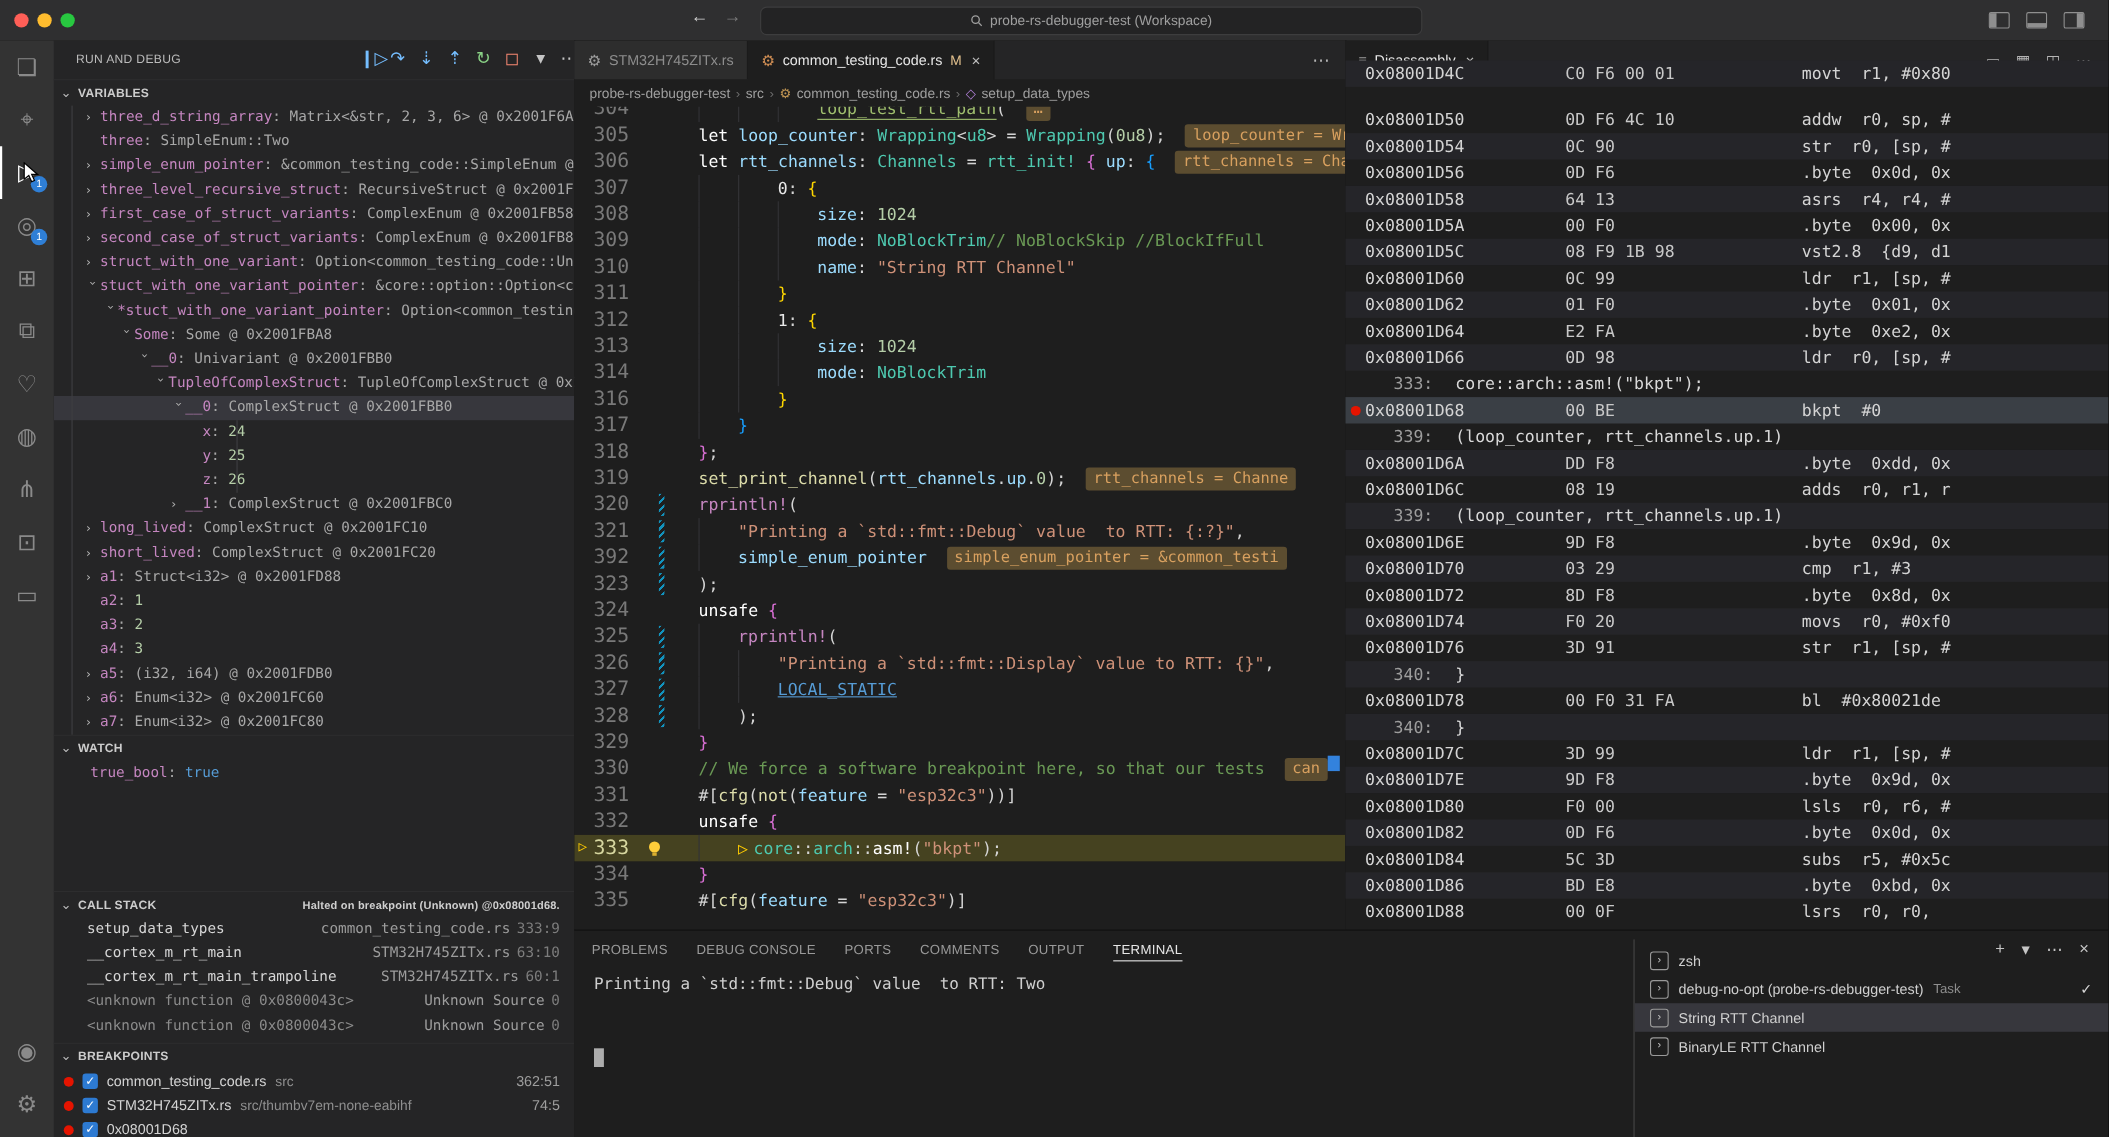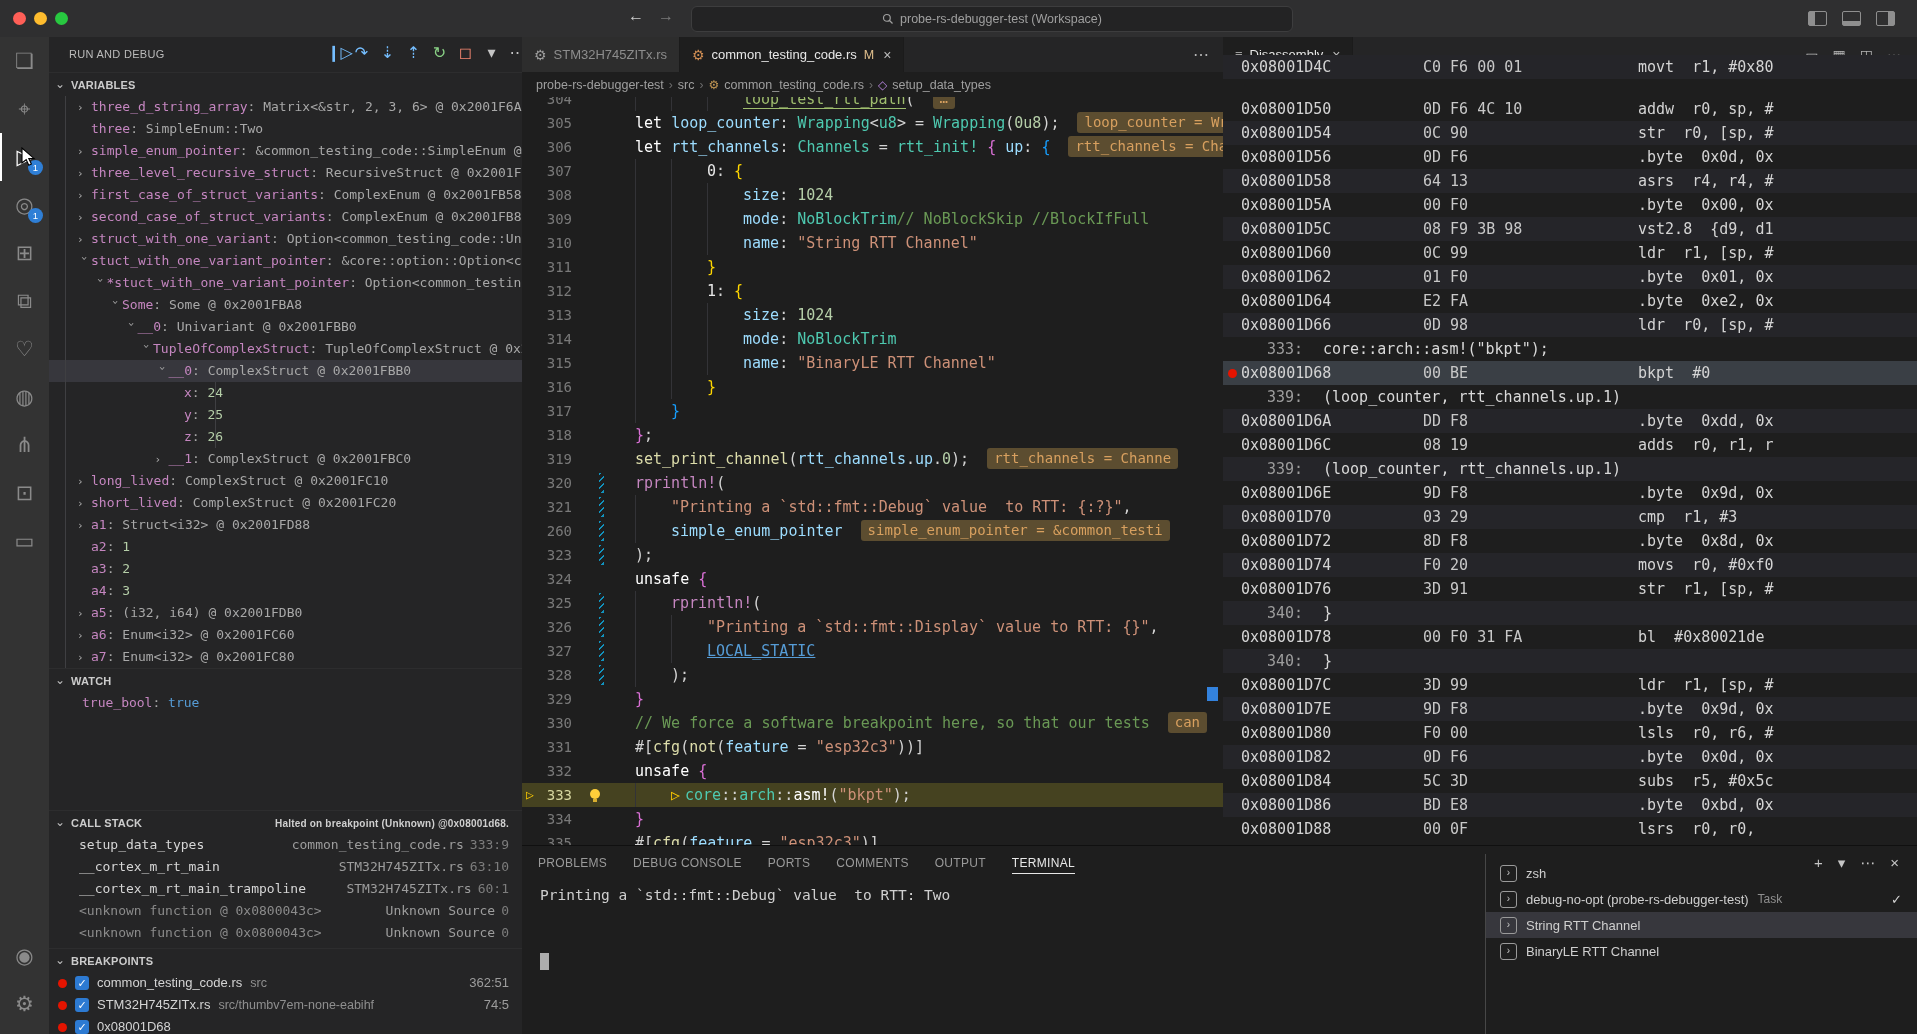--- a/index.html
+++ b/index.html
@@ -67,21 +67,21 @@
   .tab-mod{color:#e2c08d;font-size:12.5px;}
   .tab-close{color:#bdbdbd;font-size:14px;margin-left:2px;}
   #ed-tab-actions{margin-left:auto;display:flex;align-items:center;padding-right:14px;color:#b5b5b5;font-size:16px;}
   #breadcrumbs{position:absolute;left:0;top:35px;width:701px;height:25px;display:flex;align-items:center;
     padding-left:14px;font-size:12.5px;color:#9f9f9f;gap:5px;white-space:nowrap;}
   .bc-sep{color:#6c6c6c;font-size:12px;}
   .bc-ico-gear{color:#c09553;font-size:12px;}
   .bc-ico-sym{color:#b180d7;font-size:12px;}
   #code{position:absolute;left:0;top:60px;width:701px;height:748px;overflow:hidden;}
   .cl{position:relative;height:24px;font-size:15px;line-height:24px;white-space:pre;font-family:"DejaVu Sans Mono",monospace;}
-  .cl .lnum{position:absolute;left:0;top:0;width:50px;text-align:right;color:#797979;font-size:14px;}
+  .cl .lnum{position:absolute;left:0;top:0;width:50px;text-align:right;color:#797979;font-size:18px;}
   .cl.cur{background:#454220;}
   .cl.cur .lnum{color:#d7d7a0;}
   .cl .ctext{position:absolute;top:0;left:113px;}
   .cl .curarrow{position:absolute;left:4px;top:0;color:#ffcc00;font-size:13px;}
   .cl .chgbar{position:absolute;left:77px;top:2px;bottom:2px;width:5px;
     background:repeating-linear-gradient(135deg,#1292bd 0 2px,transparent 2px 5px);}
   .cl .bulb{position:absolute;left:68px;top:6px;width:10px;height:10px;border-radius:50%;background:#ffce3a;}
   .cl .bulb::after{content:"";position:absolute;left:3px;top:10px;width:4px;height:3px;background:#d9ae2f;}
   .cl .iguide{position:absolute;top:0;bottom:0;width:1px;background:#333337;}
   .hint{display:inline-block;background:#5c4d30;color:#d8a05f;border-radius:3px;padding:0 7px;margin-left:18px;
@@ -343,28 +343,27 @@
         <div class="cl"><span class="lnum">305</span><span class="ctext" style="left: 113px;"><span class="tk-k">let </span><span class="tk-v">loop_counter</span><span class="tk-p">: </span><span class="tk-t">Wrapping</span><span class="tk-p">&lt;</span><span class="tk-t">u8</span><span class="tk-p">&gt; = </span><span class="tk-t">Wrapping</span><span class="tk-p">(</span><span class="tk-n">0u8</span><span class="tk-p">);</span><span class="hint mono">loop_counter = Wrapping(0)</span></span></div>
         <div class="cl"><span class="lnum">306</span><span class="ctext" style="left: 113px;"><span class="tk-k">let </span><span class="tk-v">rtt_channels</span><span class="tk-p">: </span><span class="tk-t">Channels</span><span class="tk-p"> = </span><span class="tk-t">rtt_init!</span><span class="tk-p"> </span><span class="tk-b2">{</span><span class="tk-p"> </span><span class="tk-v">up</span><span class="tk-p">: </span><span class="tk-b3">{</span><span class="hint mono">rtt_channels = Channels {up: UpChannels(...)}</span></span></div>
         <div class="cl"><span class="lnum">307</span><span class="iguide" style="left: 113px;"></span><span class="iguide" style="left: 149px;"></span><span class="ctext" style="left: 185px;"><span class="tk-w">0</span><span class="tk-p">: </span><span class="tk-b1">{</span></span></div>
         <div class="cl"><span class="lnum">308</span><span class="iguide" style="left: 113px;"></span><span class="iguide" style="left: 149px;"></span><span class="iguide" style="left: 185px;"></span><span class="ctext" style="left: 221px;"><span class="tk-v">size</span><span class="tk-p">: </span><span class="tk-n">1024</span></span></div>
         <div class="cl"><span class="lnum">309</span><span class="iguide" style="left: 113px;"></span><span class="iguide" style="left: 149px;"></span><span class="iguide" style="left: 185px;"></span><span class="ctext" style="left: 221px;"><span class="tk-v">mode</span><span class="tk-p">: </span><span class="tk-t">NoBlockTrim</span><span class="tk-c">// NoBlockSkip //BlockIfFull</span></span></div>
         <div class="cl"><span class="lnum">310</span><span class="iguide" style="left: 113px;"></span><span class="iguide" style="left: 149px;"></span><span class="iguide" style="left: 185px;"></span><span class="ctext" style="left: 221px;"><span class="tk-v">name</span><span class="tk-p">: </span><span class="tk-s">"String RTT Channel"</span></span></div>
         <div class="cl"><span class="lnum">311</span><span class="iguide" style="left: 113px;"></span><span class="iguide" style="left: 149px;"></span><span class="ctext" style="left: 185px;"><span class="tk-b1">}</span></span></div>
         <div class="cl"><span class="lnum">312</span><span class="iguide" style="left: 113px;"></span><span class="iguide" style="left: 149px;"></span><span class="ctext" style="left: 185px;"><span class="tk-w">1</span><span class="tk-p">: </span><span class="tk-b1">{</span></span></div>
         <div class="cl"><span class="lnum">313</span><span class="iguide" style="left: 113px;"></span><span class="iguide" style="left: 149px;"></span><span class="iguide" style="left: 185px;"></span><span class="ctext" style="left: 221px;"><span class="tk-v">size</span><span class="tk-p">: </span><span class="tk-n">1024</span></span></div>
         <div class="cl"><span class="lnum">314</span><span class="iguide" style="left: 113px;"></span><span class="iguide" style="left: 149px;"></span><span class="iguide" style="left: 185px;"></span><span class="ctext" style="left: 221px;"><span class="tk-v">mode</span><span class="tk-p">: </span><span class="tk-t">NoBlockTrim</span></span></div>
-        <div class="cl"><span class="lnum">315</span><span class="iguide" style="left: 113px;"></span><span class="iguide" style="left: 149px;"></span><span class="iguide" style="left: 185px;"></span><span class="ctext" style="left: 221px;"><span class="tk-v">name</span><span class="tk-p">: </span><span class="tk-s">"BinaryLE RTT Channel"</span></span></div>
         <div class="cl"><span class="lnum">316</span><span class="iguide" style="left: 113px;"></span><span class="iguide" style="left: 149px;"></span><span class="ctext" style="left: 185px;"><span class="tk-b1">}</span></span></div>
         <div class="cl"><span class="lnum">317</span><span class="iguide" style="left: 113px;"></span><span class="ctext" style="left: 149px;"><span class="tk-b3">}</span></span></div>
         <div class="cl"><span class="lnum">318</span><span class="ctext" style="left: 113px;"><span class="tk-b2">}</span><span class="tk-p">;</span></span></div>
         <div class="cl"><span class="lnum">319</span><span class="ctext" style="left: 113px;"><span class="tk-f">set_print_channel</span><span class="tk-p">(</span><span class="tk-v">rtt_channels</span><span class="tk-p">.</span><span class="tk-v">up</span><span class="tk-p">.</span><span class="tk-n">0</span><span class="tk-p">);</span><span class="hint mono">rtt_channels = Channe</span></span></div>
         <div class="cl"><span class="lnum">320</span><span class="chgbar"></span><span class="ctext" style="left: 113px;"><span class="tk-m">rprintln!</span><span class="tk-p">(</span></span></div>
         <div class="cl"><span class="lnum">321</span><span class="chgbar"></span><span class="iguide" style="left: 113px;"></span><span class="ctext" style="left: 149px;"><span class="tk-s">"Printing a `std::fmt::Debug` value  to RTT: {:?}"</span><span class="tk-p">,</span></span></div>
-        <div class="cl"><span class="lnum">260</span><span class="chgbar"></span><span class="iguide" style="left: 113px;"></span><span class="ctext" style="left: 149px;"><span class="tk-v">simple_enum_pointer</span><span class="hint mono">simple_enum_pointer = &amp;common_testi</span></span></div>
+        <div class="cl"><span class="lnum">392</span><span class="chgbar"></span><span class="iguide" style="left: 113px;"></span><span class="ctext" style="left: 149px;"><span class="tk-v">simple_enum_pointer</span><span class="hint mono">simple_enum_pointer = &amp;common_testi</span></span></div>
         <div class="cl"><span class="lnum">323</span><span class="chgbar"></span><span class="ctext" style="left: 113px;"><span class="tk-p">);</span></span></div>
         <div class="cl"><span class="lnum">324</span><span class="ctext" style="left: 113px;"><span class="tk-k">unsafe </span><span class="tk-b2">{</span></span></div>
         <div class="cl"><span class="lnum">325</span><span class="chgbar"></span><span class="iguide" style="left: 113px;"></span><span class="ctext" style="left: 149px;"><span class="tk-m">rprintln!</span><span class="tk-p">(</span></span></div>
         <div class="cl"><span class="lnum">326</span><span class="chgbar"></span><span class="iguide" style="left: 113px;"></span><span class="iguide" style="left: 149px;"></span><span class="ctext" style="left: 185px;"><span class="tk-s">"Printing a `std::fmt::Display` value to RTT: {}"</span><span class="tk-p">,</span></span></div>
         <div class="cl"><span class="lnum">327</span><span class="chgbar"></span><span class="iguide" style="left: 113px;"></span><span class="iguide" style="left: 149px;"></span><span class="ctext" style="left: 185px;"><span class="tk-u">LOCAL_STATIC</span></span></div>
         <div class="cl"><span class="lnum">328</span><span class="chgbar"></span><span class="iguide" style="left: 113px;"></span><span class="ctext" style="left: 149px;"><span class="tk-p">);</span></span></div>
         <div class="cl"><span class="lnum">329</span><span class="ctext" style="left: 113px;"><span class="tk-b2">}</span></span></div>
         <div class="cl"><span class="lnum">330</span><span class="ctext" style="left: 113px;"><span class="tk-c">// We force a software breakpoint here, so that our tests</span><span class="hint mono">can</span></span></div>
         <div class="cl"><span class="lnum">331</span><span class="ctext" style="left: 113px;"><span class="tk-p">#[</span><span class="tk-f">cfg</span><span class="tk-p">(</span><span class="tk-f">not</span><span class="tk-p">(</span><span class="tk-v">feature</span><span class="tk-p"> = </span><span class="tk-s">"esp32c3"</span><span class="tk-p">))]</span></span></div>
         <div class="cl"><span class="lnum">332</span><span class="ctext" style="left: 113px;"><span class="tk-k">unsafe </span><span class="tk-b2">{</span></span></div>
@@ -389,21 +388,21 @@
           <span>⋯</span>
         </div>
     </div>
     <div id="ds-rows">
         <div class="ds-row alt" style="top: 18px;"><span class="ds-addr">0x08001D4C</span><span class="ds-bytes">C0 F6 00 01</span><span class="ds-ins">movt  r1, #0x80</span></div>
         <div class="ds-row" style="top: 60px;"><span class="ds-addr">0x08001D50</span><span class="ds-bytes">0D F6 4C 10</span><span class="ds-ins">addw  r0, sp, #</span></div>
         <div class="ds-row alt" style="top: 84px;"><span class="ds-addr">0x08001D54</span><span class="ds-bytes">0C 90</span><span class="ds-ins">str  r0, [sp, #</span></div>
         <div class="ds-row" style="top: 108px;"><span class="ds-addr">0x08001D56</span><span class="ds-bytes">0D F6</span><span class="ds-ins">.byte  0x0d, 0x</span></div>
         <div class="ds-row alt" style="top: 132px;"><span class="ds-addr">0x08001D58</span><span class="ds-bytes">64 13</span><span class="ds-ins">asrs  r4, r4, #</span></div>
         <div class="ds-row" style="top: 156px;"><span class="ds-addr">0x08001D5A</span><span class="ds-bytes">00 F0</span><span class="ds-ins">.byte  0x00, 0x</span></div>
-        <div class="ds-row alt" style="top: 180px;"><span class="ds-addr">0x08001D5C</span><span class="ds-bytes">08 F9 3B 98</span><span class="ds-ins">vst2.8  {d9, d1</span></div>
+        <div class="ds-row alt" style="top: 180px;"><span class="ds-addr">0x08001D5C</span><span class="ds-bytes">08 F9 1B 98</span><span class="ds-ins">vst2.8  {d9, d1</span></div>
         <div class="ds-row" style="top: 204px;"><span class="ds-addr">0x08001D60</span><span class="ds-bytes">0C 99</span><span class="ds-ins">ldr  r1, [sp, #</span></div>
         <div class="ds-row alt" style="top: 228px;"><span class="ds-addr">0x08001D62</span><span class="ds-bytes">01 F0</span><span class="ds-ins">.byte  0x01, 0x</span></div>
         <div class="ds-row" style="top: 252px;"><span class="ds-addr">0x08001D64</span><span class="ds-bytes">E2 FA</span><span class="ds-ins">.byte  0xe2, 0x</span></div>
         <div class="ds-row alt" style="top: 276px;"><span class="ds-addr">0x08001D66</span><span class="ds-bytes">0D 98</span><span class="ds-ins">ldr  r0, [sp, #</span></div>
         <div class="ds-row" style="top: 300px;"><span class="ds-srcline">333:</span><span class="ds-srccode">core::arch::asm!("bkpt");</span></div>
         <div class="ds-row alt sel" style="top: 324px;"><span class="ds-bp"></span><span class="ds-addr">0x08001D68</span><span class="ds-bytes">00 BE</span><span class="ds-ins">bkpt  #0</span></div>
         <div class="ds-row" style="top: 348px;"><span class="ds-srcline">339:</span><span class="ds-srccode">(loop_counter, rtt_channels.up.1)</span></div>
         <div class="ds-row alt" style="top: 372px;"><span class="ds-addr">0x08001D6A</span><span class="ds-bytes">DD F8</span><span class="ds-ins">.byte  0xdd, 0x</span></div>
         <div class="ds-row" style="top: 396px;"><span class="ds-addr">0x08001D6C</span><span class="ds-bytes">08 19</span><span class="ds-ins">adds  r0, r1, r</span></div>
         <div class="ds-row alt" style="top: 420px;"><span class="ds-srcline">339:</span><span class="ds-srccode">(loop_counter, rtt_channels.up.1)</span></div>

